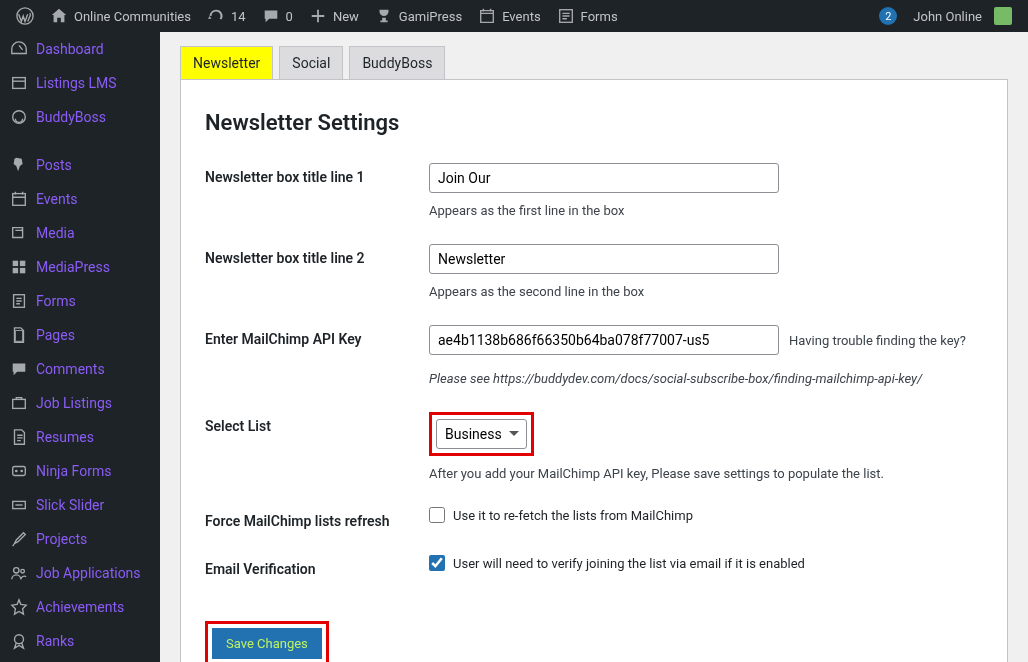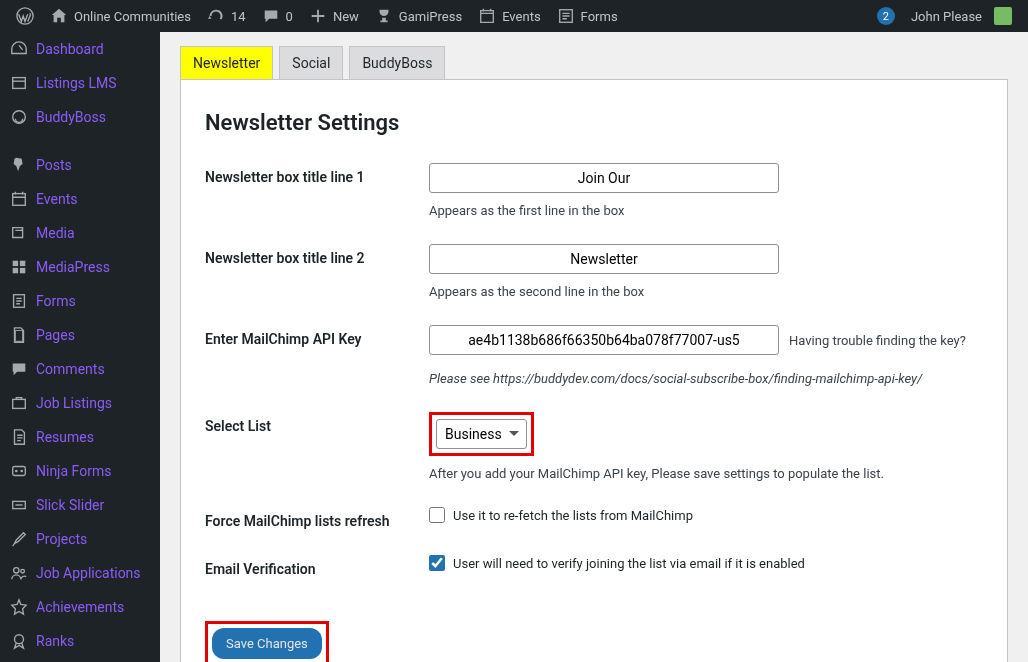--- a/index.html
+++ b/index.html
@@ -28,32 +28,32 @@
 .tabs { display: flex; gap: 6px; padding: 14px 20px 0 20px; }
 .tab { padding: 8px 12px; background: #dcdcde; border: 1px solid #c3c4c7; border-bottom: none; font-size: 14px; cursor: pointer; }
 .tab.active { background: #fff; border-color: #c3c4c7; }
 .tab.highlight { background: #ffff00; }
 .panel { background: #fff; border: 1px solid #c3c4c7; margin: 0 20px 20px 20px; padding: 30px 24px; }
 h2.page-title { font-size: 22px; font-weight: 600; margin-bottom: 28px; }
 
 .form-row { display: flex; align-items: flex-start; margin-bottom: 26px; }
 .form-label { width: 224px; font-size: 14px; font-weight: 600; padding-top: 6px; }
 .form-field { flex: 1; display: flex; align-items: center; gap: 10px; flex-wrap: wrap; }
-.form-field input[type=text] { width: 350px; padding: 4px 8px; border: 1px solid #8c8f94; border-radius: 3px; font-size: 14px; height: 30px; text-align: center; }
+.form-field input[type=text] { width: 350px; padding: 4px 8px; border: 1px solid #8c8f94; border-radius: 3px; font-size: 14px; height: 30px; }
 .form-field select { padding: 4px 24px 4px 8px; border: 1px solid #8c8f94; border-radius: 3px; font-size: 14px; height: 30px; background: #fff; appearance: none; }
 .form-desc { color: #3c434a; font-size: 13px; }
 .form-help { font-style: italic; color: #3c434a; font-size: 13px; margin-top: 6px; width: 100%; }
 .redbox { border: 3px solid #e30000; padding: 4px; display: inline-flex; align-items: flex-start; }
 .select-wrap { position: relative; display: inline-block; }
 .select-wrap::after { content: ""; position: absolute; right: 8px; top: 12px; width: 0; height: 0; border-left: 5px solid transparent; border-right: 5px solid transparent; border-top: 5px solid #555; pointer-events: none; }
 input[type=checkbox] { width: 16px; height: 16px; accent-color: #2271b1; }
 .checkbox-row { display: flex; align-items: center; gap: 8px; }
 
 .save-wrap { border: 3px solid #e30000; display: inline-block; padding: 4px; margin-top: 18px; }
-.save-btn { background: #2271b1; color: #e5e5e5; border: none; padding: 8px 14px; font-size: 13px; border-radius: 12px; cursor: pointer; }
+.save-btn { background: #2271b1; color: #bef264; border: none; padding: 8px 14px; font-size: 13px; border-radius: 0; cursor: pointer; }
 </style>
 </head>
 <body>
 
 <div class="adminbar">
   <div class="adminbar-left">
     <div class="adminbar-item">
       <svg viewBox="0 0 20 20">
           <circle cx="10" cy="10" r="9" fill="none" stroke="#a7aaad" stroke-width="1.5"></circle>
           <path d="M3 8l3 8 2-6 2 6 3-8M15 7c1 0 1 1 1 2l-3 7" fill="none" stroke="#a7aaad" stroke-width="1.5"></path>
@@ -101,21 +101,21 @@
           <path d="M6 7h8M6 10h8M6 13h5" stroke="#a7aaad" stroke-width="1.5"></path>
         </svg>
       <span>Forms</span>
     </div>
   </div>
   <div class="adminbar-right">
     <div class="adminbar-item">
       <span class="badge-blue">2</span>
     </div>
     <div class="adminbar-item">
-      <span>John Please</span>
+      <span>John Online</span>
       <span class="avatar"></span>
     </div>
   </div>
 </div>
 
 <div class="wrap">
 
   <div class="sidebar">
     <div class="sidebar-item">
         <svg viewBox="0 0 20 20">

